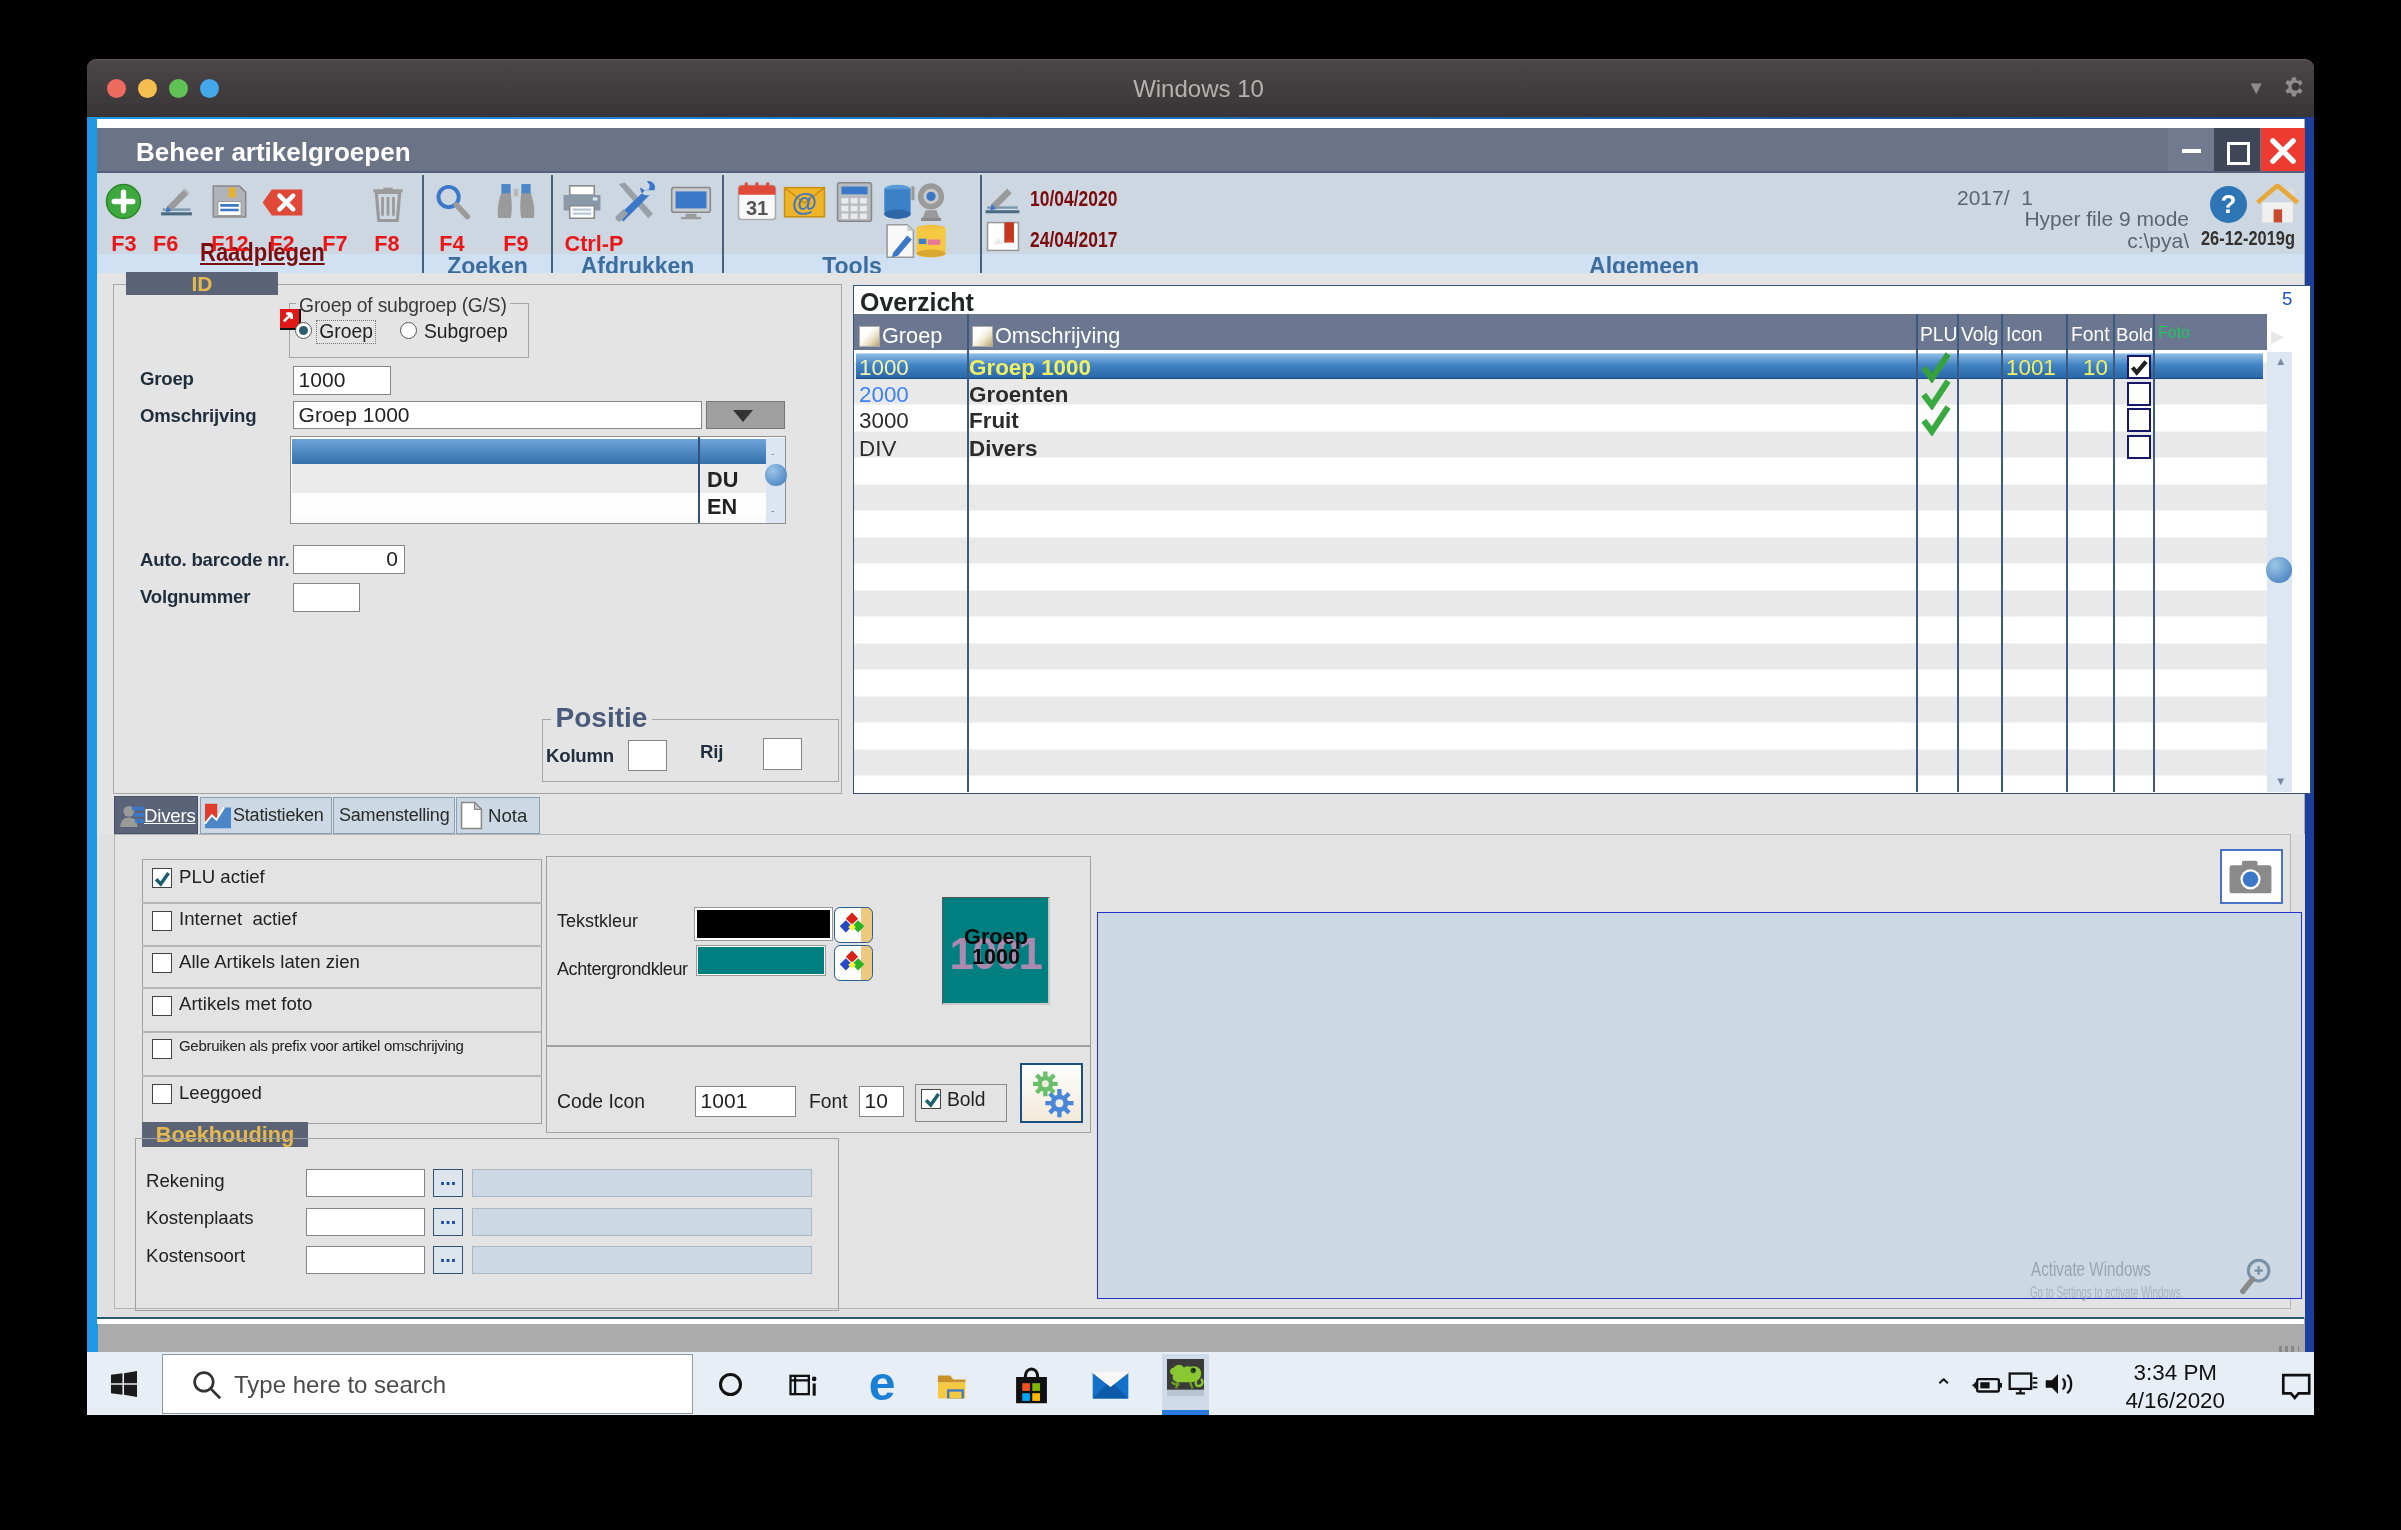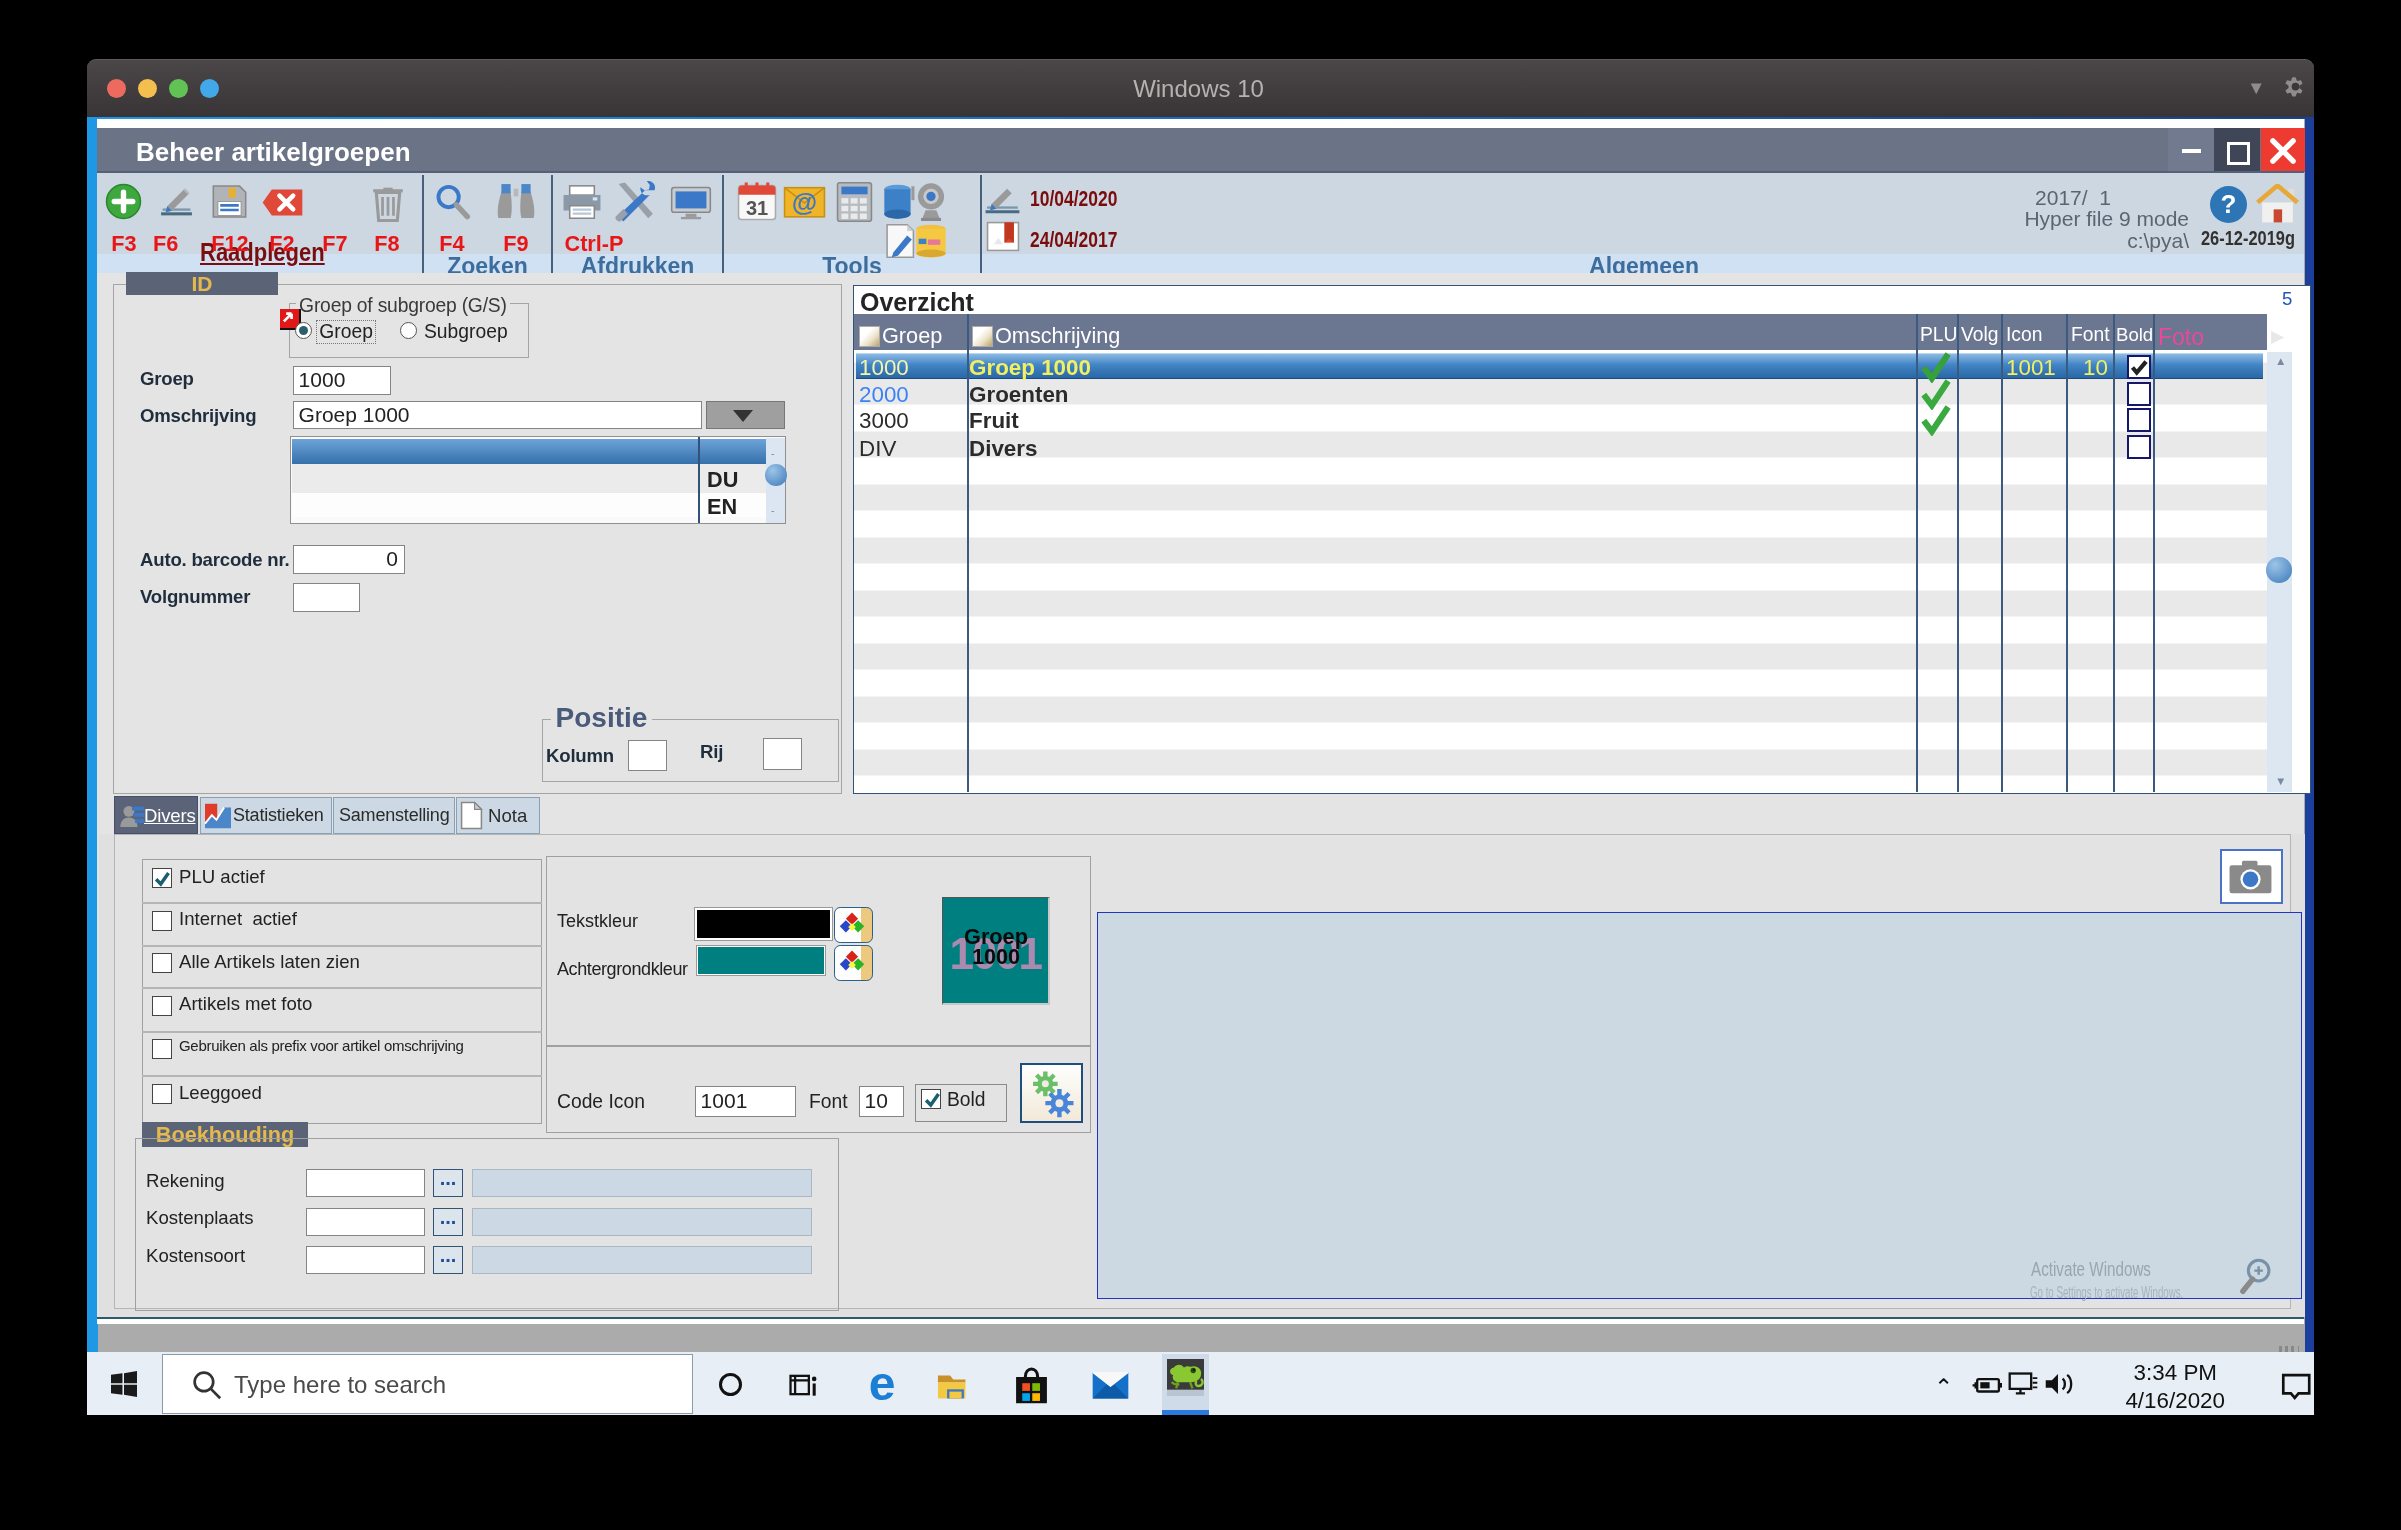--- a/index.html
+++ b/index.html
@@ -68,21 +68,21 @@
 <div class="a" style="left:259px;top:231px;width:46px;text-align:center;font-size:21.7px;font-weight:bold;color:#e81616;">F2</div>
 <div class="a" style="left:312px;top:231px;width:46px;text-align:center;font-size:21.7px;font-weight:bold;color:#e81616;">F7</div>
 <div class="a" style="left:364px;top:231px;width:46px;text-align:center;font-size:21.7px;font-weight:bold;color:#e81616;">F8</div>
 <div class="a" style="left:429px;top:231px;width:46px;text-align:center;font-size:21.7px;font-weight:bold;color:#e81616;">F4</div>
 <div class="a" style="left:493px;top:231px;width:46px;text-align:center;font-size:21.7px;font-weight:bold;color:#e81616;">F9</div>
 <div class="a" style="left:559px;top:231px;width:70px;text-align:center;font-size:21.7px;font-weight:bold;color:#e81616;">Ctrl-P</div>
 
 <div class="a" style="left:1030px;top:186px;font-size:22.4px;font-weight:bold;color:#7a0c0c;transform:scaleX(.78);transform-origin:0 0;white-space:nowrap;">10/04/2020</div>
 <div class="a" style="left:1030px;top:227px;font-size:22.4px;font-weight:bold;color:#7a0c0c;transform:scaleX(.78);transform-origin:0 0;white-space:nowrap;">24/04/2017</div>
 
-<div class="a" style="left:1957px;top:186px;width:232px;text-align:center;font-size:21px;color:#5c6470;">2017/&nbsp;&nbsp;1</div>
+<div class="a" style="left:1957px;top:186px;width:232px;text-align:left;font-size:21px;color:#5c6470;">2017/&nbsp;&nbsp;1</div>
 <div class="a" style="left:1957px;top:207px;width:232px;text-align:right;font-size:21px;color:#5c6470;">Hyper file 9 mode</div>
 <div class="a" style="left:1957px;top:229px;width:232px;text-align:right;font-size:21px;color:#5c6470;">c:\pya\</div>
 <div class="a" style="left:2201px;top:227px;font-size:20px;font-weight:bold;color:#33312f;transform:scaleX(.82);transform-origin:0 0;white-space:nowrap;">26-12-2019g</div>
 
 <div class="a" style="left:97px;top:273px;width:2207px;height:1044px;background:#e4e4e4;"></div>
 <div class="a" style="left:97px;top:1317px;width:2207px;height:2.3px;background:#2a5b6e;"></div>
 <div class="a" style="left:97px;top:1319px;width:2207px;height:4.6px;background:#ffffff;"></div>
 
 <div class="a" style="left:113px;top:284px;width:729px;height:510px;border:1.5px solid #a5a5a5;box-sizing:border-box;"></div>
 <div class="a" style="left:126px;top:272px;width:152px;height:23px;background:#5b6377;color:#e5b94e;font-weight:bold;font-size:21px;text-align:center;line-height:23px;">ID</div>
@@ -138,21 +138,21 @@
 <div class="a" style="left:854px;top:314px;width:1413px;height:36px;background:#6b7690;"></div>
 <div class="a" style="left:859px;top:326px;width:18.6px;height:18.6px;background:linear-gradient(135deg,#ffffff 35%,#ece2c8 65%,#baa470);border:0.8px solid #aaa;"></div>
 <div class="a" style="left:882px;top:323px;font-size:21.7px;color:#fff;">Groep</div>
 <div class="a" style="left:972px;top:326px;width:18.6px;height:18.6px;background:linear-gradient(135deg,#ffffff 35%,#ece2c8 65%,#baa470);border:0.8px solid #aaa;"></div>
 <div class="a" style="left:995px;top:323px;font-size:21.7px;color:#fff;">Omschrijving</div>
 <div class="a" style="left:1920px;top:324px;font-size:19.3px;color:#fff;">PLU</div>
 <div class="a" style="left:1961px;top:324px;font-size:19.3px;color:#fff;">Volg</div>
 <div class="a" style="left:2006px;top:324px;font-size:19.3px;color:#fff;">Icon</div>
 <div class="a" style="left:2071px;top:324px;font-size:19.3px;color:#fff;">Font</div>
 <div class="a" style="left:2116px;top:324px;font-size:18.6px;color:#fff;">Bold</div>
-<div class="a" style="left:2158px;top:324px;font-size:23px;color:#ec4899;">Foto</div>
+<div class="a" style="left:2158px;top:324px;font-size:16px;color:#22c55e;">Foto</div>
 <div class="a" style="left:2271px;top:326px;font-size:17px;color:#e8e8e8;">▶</div>
 
 <div class="a" style="left:854px;top:352px;width:1413px;height:440px;background:repeating-linear-gradient(#e9e9e9 0px,#e9e9e9 26.5px,#ffffff 26.5px,#ffffff 53px);background-position:0 26.5px;"></div>
 
 <div class="a" style="left:856px;top:353px;width:1407px;height:25.5px;background:linear-gradient(#8cbae4,#4284c4 45%,#2a67a6);border-top:1.5px solid #b8d8f0;border-bottom:0.8px solid #1c4a80;box-sizing:border-box;"></div>
 <div class="a" style="left:859px;top:355px;font-size:22.4px;color:#f3f4ae;">1000</div>
 <div class="a" style="left:969px;top:355px;font-size:22.4px;font-weight:bold;color:#f0f062;">Groep 1000</div>
 <div class="a" style="left:2006px;top:355px;font-size:22.4px;color:#f0f062;">1001</div>
 <div class="a" style="left:2073px;top:355px;width:35px;text-align:right;font-size:22.4px;color:#f0f062;">10</div>
 <div class="a" style="left:2127px;top:355px;width:24px;height:24px;background:#fff;border:2.3px solid #16166a;box-sizing:border-box;"></div>

